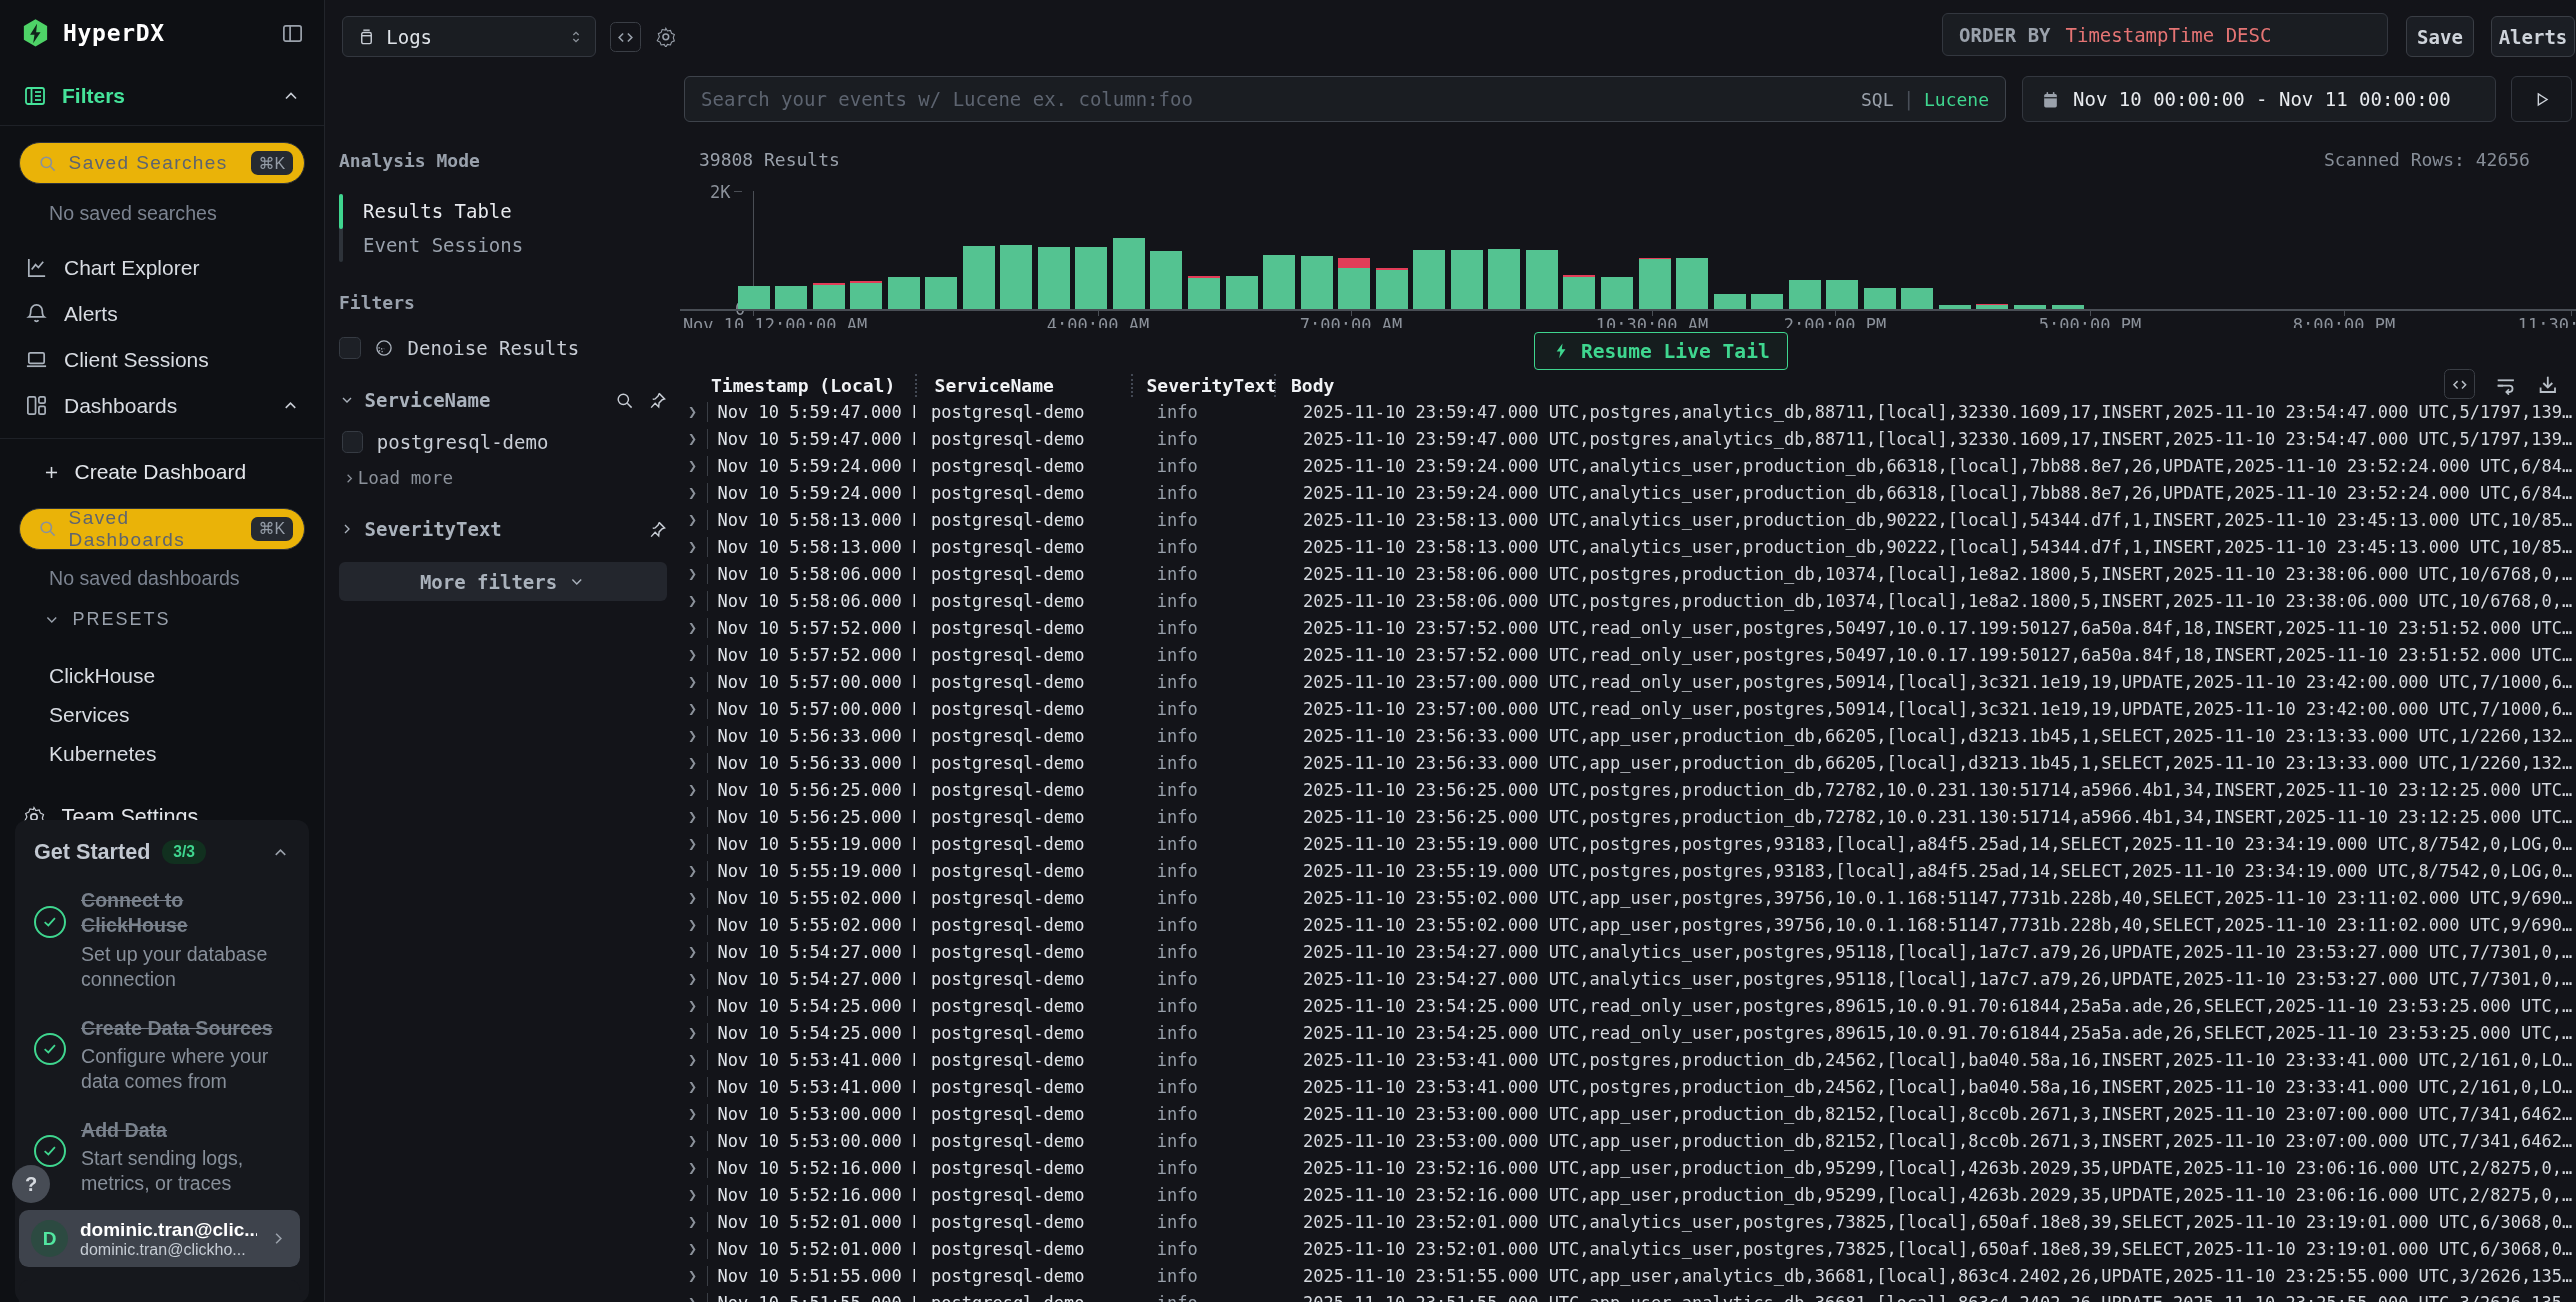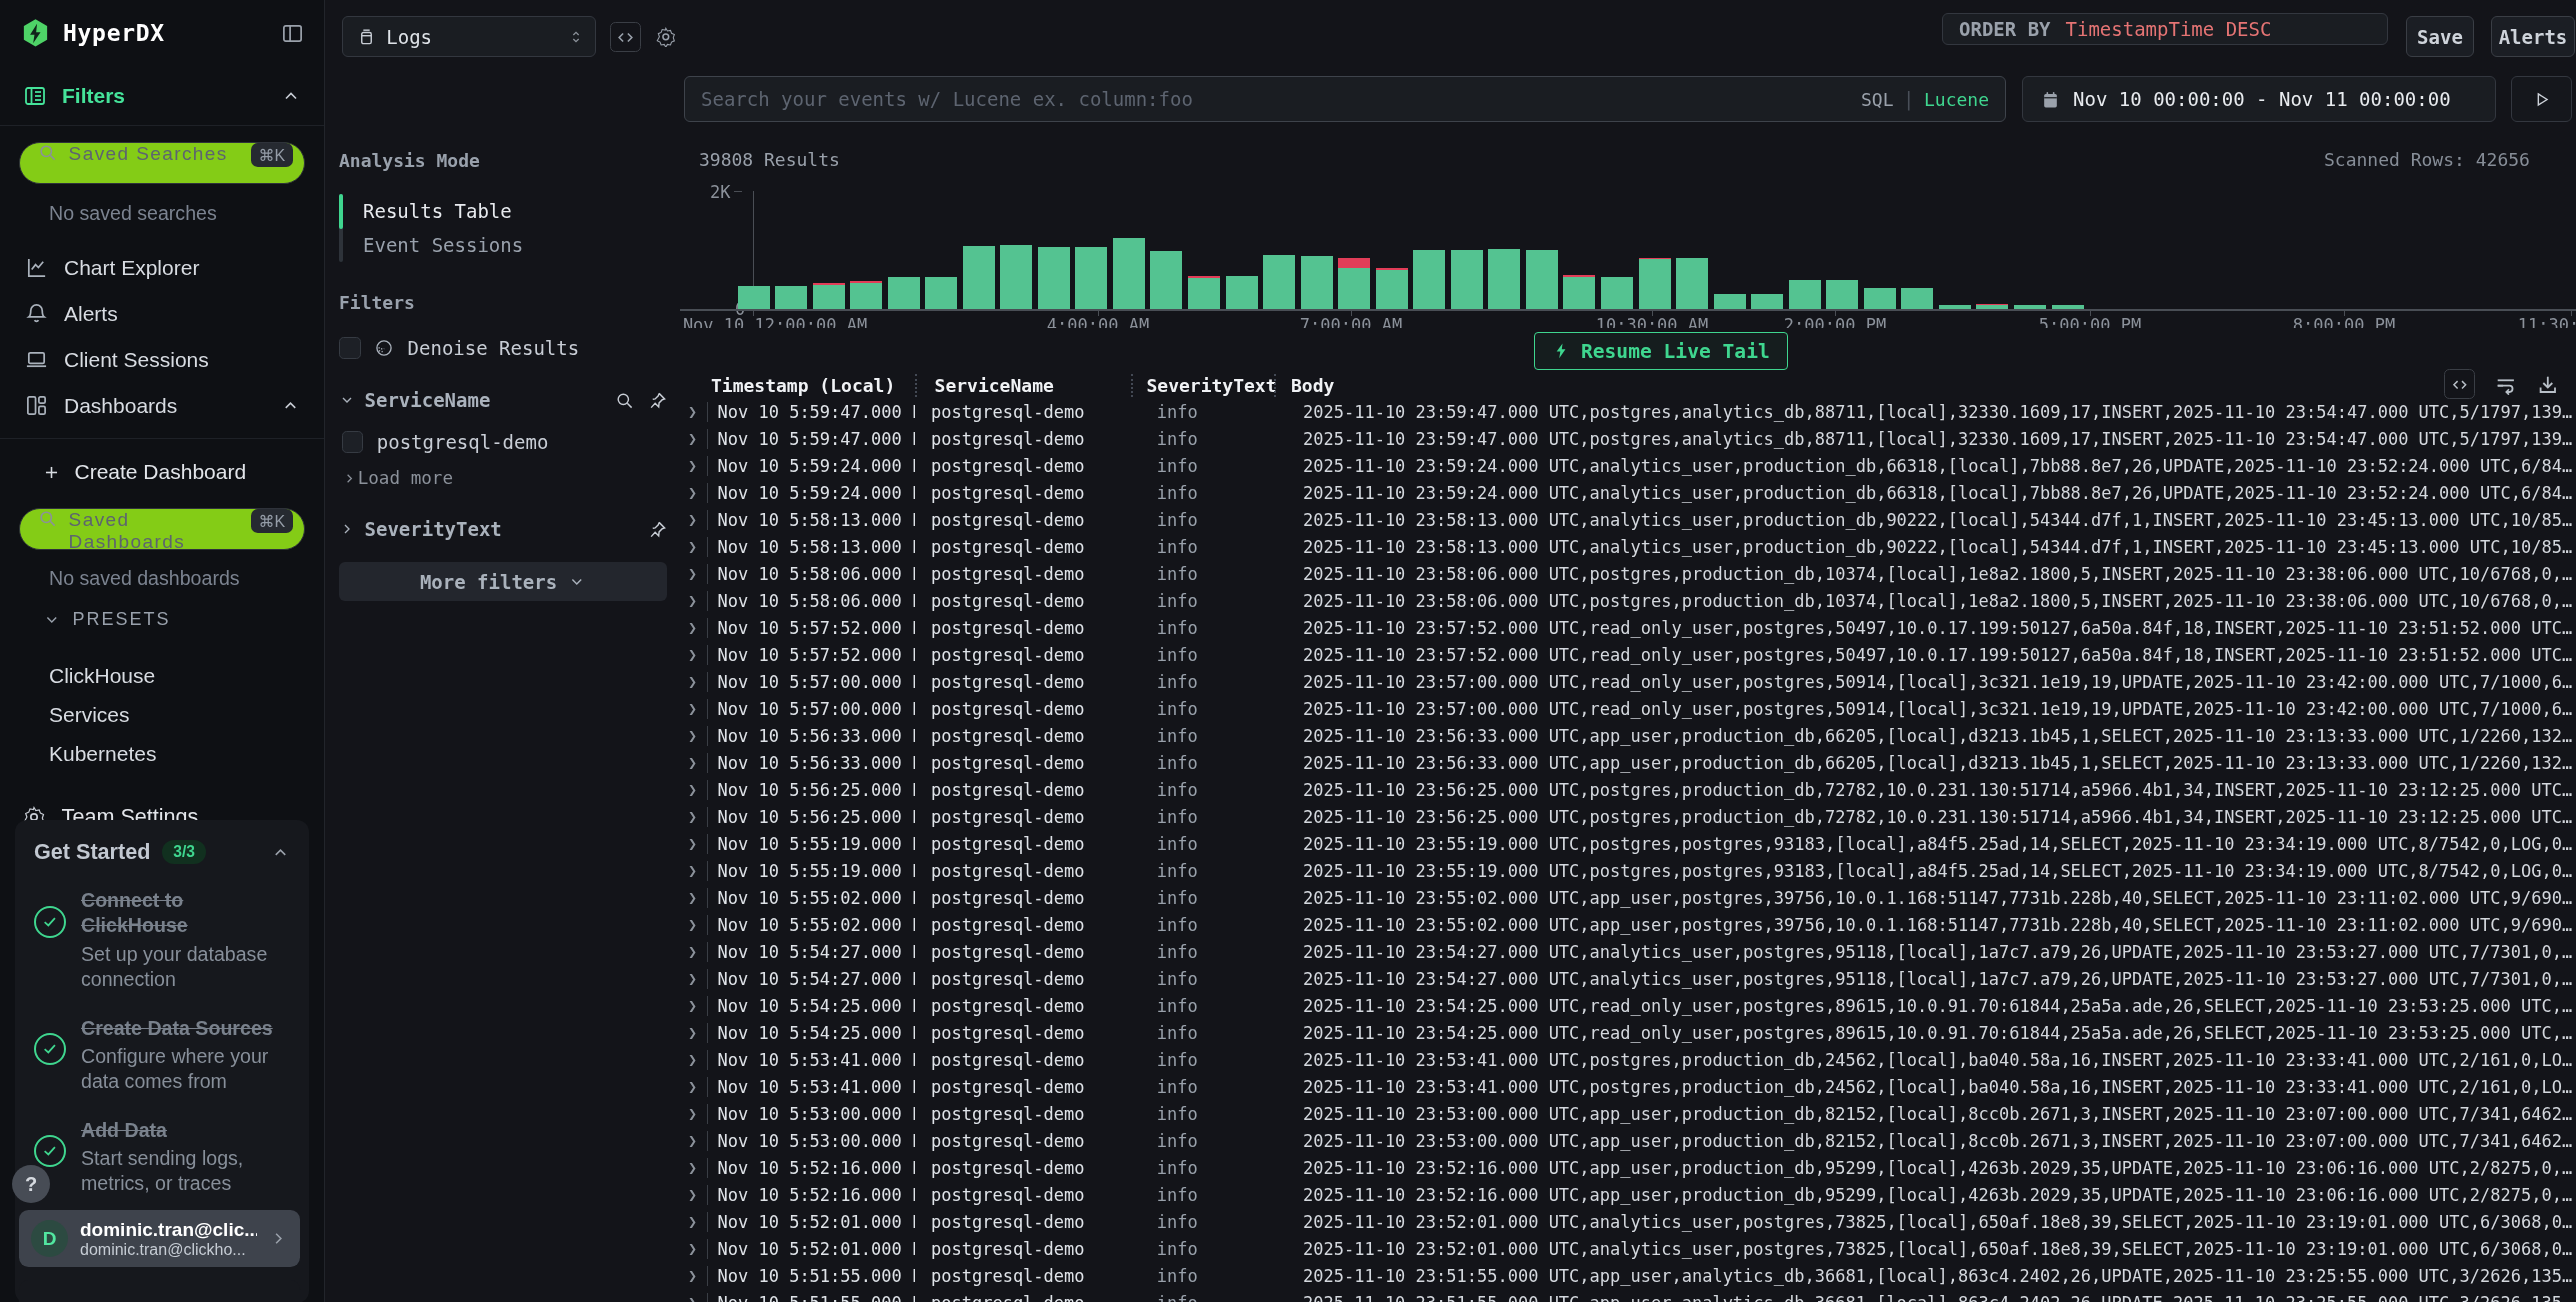--- a/index.html
+++ b/index.html
@@ -15,22 +15,22 @@
   .sidebar { position:absolute; left:0; top:0; width:325px; height:1303px;
     background:#0e1014; border-right:1.4px solid #22252b; overflow:hidden; }
   .logo-row { height:66px; display:flex; align-items:center; padding:0 20px; gap:12px; }
   .logo-hex { width:31px; height:31px; flex:0 0 auto; }
   .logo-title { font-size:23px; font-weight:bold; color:#ffffff; letter-spacing:0.7px; flex:1; }
   .panel-toggle { color:#9aa1ab; width:24px; height:24px; }
   .nav-active-row { height:60px; display:flex; align-items:center; gap:15px; padding:0 23px;
     border-bottom:1.4px solid #1e2127; }
   .nav-active-row .label { color:#45e39a; font-weight:bold; font-size:21px; flex:1; }
   .icon { display:inline-flex; align-items:center; justify-content:center; }
-  .pill { margin:16px 19px 0 19px; height:42px; border-radius:21.6px; background:#84cc16;
-    border:1.4px solid #2e323a; display:flex; align-items:flex-start; padding:0 10.8px 0 17.6px; gap:12px; }
+  .pill { margin:16px 19px 0 19px; height:42px; border-radius:21.6px; background:#eab308;
+    border:1.4px solid #2e323a; display:flex; align-items:center; padding:0 10.8px 0 17.6px; gap:12px; }
   .pill .ph { color:#5d6470; font-size:19px; flex:1; letter-spacing:1.4px; }
   .kbd { background:#262a31; color:#959da8; border-radius:6.8px; font-size:16px;
     padding:2.7px 8px; font-family:"Liberation Sans",sans-serif; }
   .muted-line { color:#7b8390; font-size:19.6px; padding-left:49px; margin-top:17.6px; }
   .nav-list { margin-top:20px; }
   .nav-item { height:46px; display:flex; align-items:center; gap:16px; padding:0 24px; cursor:pointer; }
   .nav-item .nicon { color:#aab2bc; width:24px; height:24px; flex:0 0 auto; }
   .nav-item .label { color:#d8dce2; font-size:21px; flex:1; }
   .divider { border-top:1.4px solid #1e2127; margin-top:9.5px; }
   .create-dash { height:50px; display:flex; align-items:center; gap:13.5px; padding-left:42px;
@@ -76,21 +76,21 @@
   .topbar { position:absolute; left:327px; top:0; right:0; height:130px; }
   .tb-box { position:absolute; background:#1a1d22; border:1.4px solid #33373f; border-radius:6px;
     display:flex; align-items:center; font-size:19px; }
   .src-select { left:15px; top:16px; width:254px; height:41px; padding:0 10.8px 0 13.5px; gap:10.8px; color:#dfe3e8; }
   .src-select .updown { margin-left:auto; color:#8b919a; }
   .icon-btn { position:absolute; color:#9aa1ab; display:flex; align-items:center; justify-content:center; }
   .code-btn { left:283px; top:22px; width:31px; height:30px; border:1.4px solid #3a3e45; border-radius:5.4px; }
   .gear-btn { left:323px; top:21px; width:31px; height:31px; }
   .select-input { left:357px; top:13px; width:1242px; height:43px; padding:0 16px; gap:0; }
   .kw { color:#9aa1ab; font-weight:bold; margin-right:15px; }
-  .orderby-input { left:1615px; top:13px; width:446px; height:32px; padding:0 16px; }
+  .orderby-input { left:1615px; top:13px; width:446px; height:43px; padding:0 16px; }
   .ob-val { color:#e57474; }
   .btn { position:absolute; top:16px; height:41px; background:#1b1e24; border:1.4px solid #3a3e45;
     border-radius:6px; color:#ced3da; font-weight:bold; font-size:19px;
     display:flex; align-items:center; justify-content:center; }
   .save-btn { left:2079px; width:68px; }
   .alerts-btn { left:2164px; width:84px; }
   .search-input { left:357px; top:76px; width:1322px; height:46px; padding:0 16px;justify-content:flex-end; }
   .search-ph { color:#5d6470; flex:1; font-size:19px; }
   .lang-sql { color:#9aa1ab; font-size:18px; }
   .lang-sep { color:#494f58; margin:0 9.5px; }

